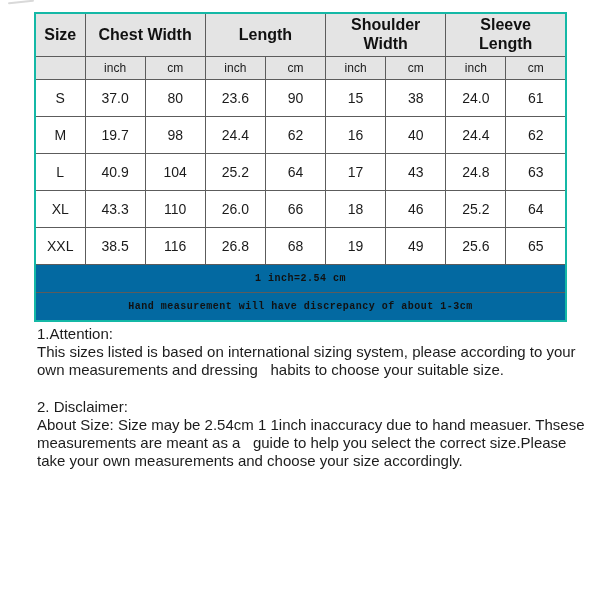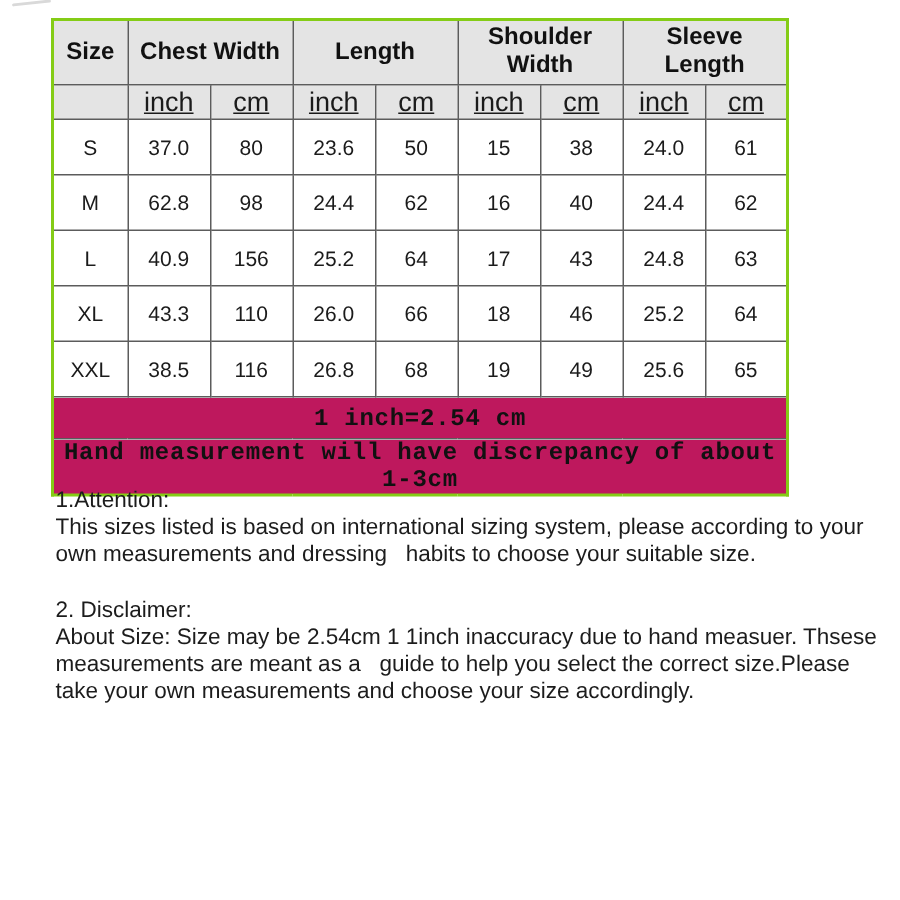--- a/index.html
+++ b/index.html
@@ -22,61 +22,60 @@
     width: 26px;
     height: 2px;
     background: #d9d9d9;
     transform: rotate(-6deg);
     border-radius: 2px;
   }
   table.size-table {
     position: absolute;
     left: 34px;
     top: 12px;
-    width: 492px;
+    width: 533px;
     border-collapse: collapse;
     table-layout: fixed;
-    border: 2px solid #84cc16;
+    border: 2px solid #14b8a6;
   }
   .size-table th, .size-table td {
     border: 1px solid #5c5c5c;
     text-align: center;
     vertical-align: middle;
     padding: 0;
     overflow: hidden;
   }
   .group-row th {
     height: 42px;
     background: #e4e4e4;
     font-size: 16px;
     font-weight: bold;
     line-height: 1.18;
     white-space: pre-line;
     color: #111;
   }
   .unit-row th {
     height: 22px;
     background: #e4e4e4;
-    font-size: 18px;
+    font-size: 12px;
     font-weight: normal;
     color: #1b1b1b;
-    text-decoration: underline;
   }
   tbody.data-body td {
     height: 36px;
     font-size: 14px;
     background: #ffffff;
     color: #1b1b1b;
   }
   .foot-row td {
     height: 27px;
-    background: #be185d;
+    background: #0369a1;
     font-family: "Liberation Mono", "DejaVu Sans Mono", monospace;
     font-weight: bold;
-    font-size: 16px;
+    font-size: 10px;
     letter-spacing: 0.5px;
     color: #111;
   }
   .notes {
     position: absolute;
     left: 37px;
     top: 325px;
     width: 560px;
     font-size: 15px;
     line-height: 18.2px;
@@ -127,41 +126,41 @@
         <th>cm</th>
       </tr>
   </thead>
   <tbody class="data-body" id="table-body">
 
   <tr>
         <td>S</td>
         <td>37.0</td>
         <td>80</td>
         <td>23.6</td>
-        <td>50</td>
+        <td>90</td>
         <td>15</td>
         <td>38</td>
         <td>24.0</td>
         <td>61</td>
       </tr>
       <tr>
         <td>M</td>
-        <td>62.8</td>
+        <td>19.7</td>
         <td>98</td>
         <td>24.4</td>
         <td>62</td>
         <td>16</td>
         <td>40</td>
         <td>24.4</td>
         <td>62</td>
       </tr>
       <tr>
         <td>L</td>
         <td>40.9</td>
-        <td>156</td>
+        <td>104</td>
         <td>25.2</td>
         <td>64</td>
         <td>17</td>
         <td>43</td>
         <td>24.8</td>
         <td>63</td>
       </tr>
       <tr>
         <td>XL</td>
         <td>43.3</td>

